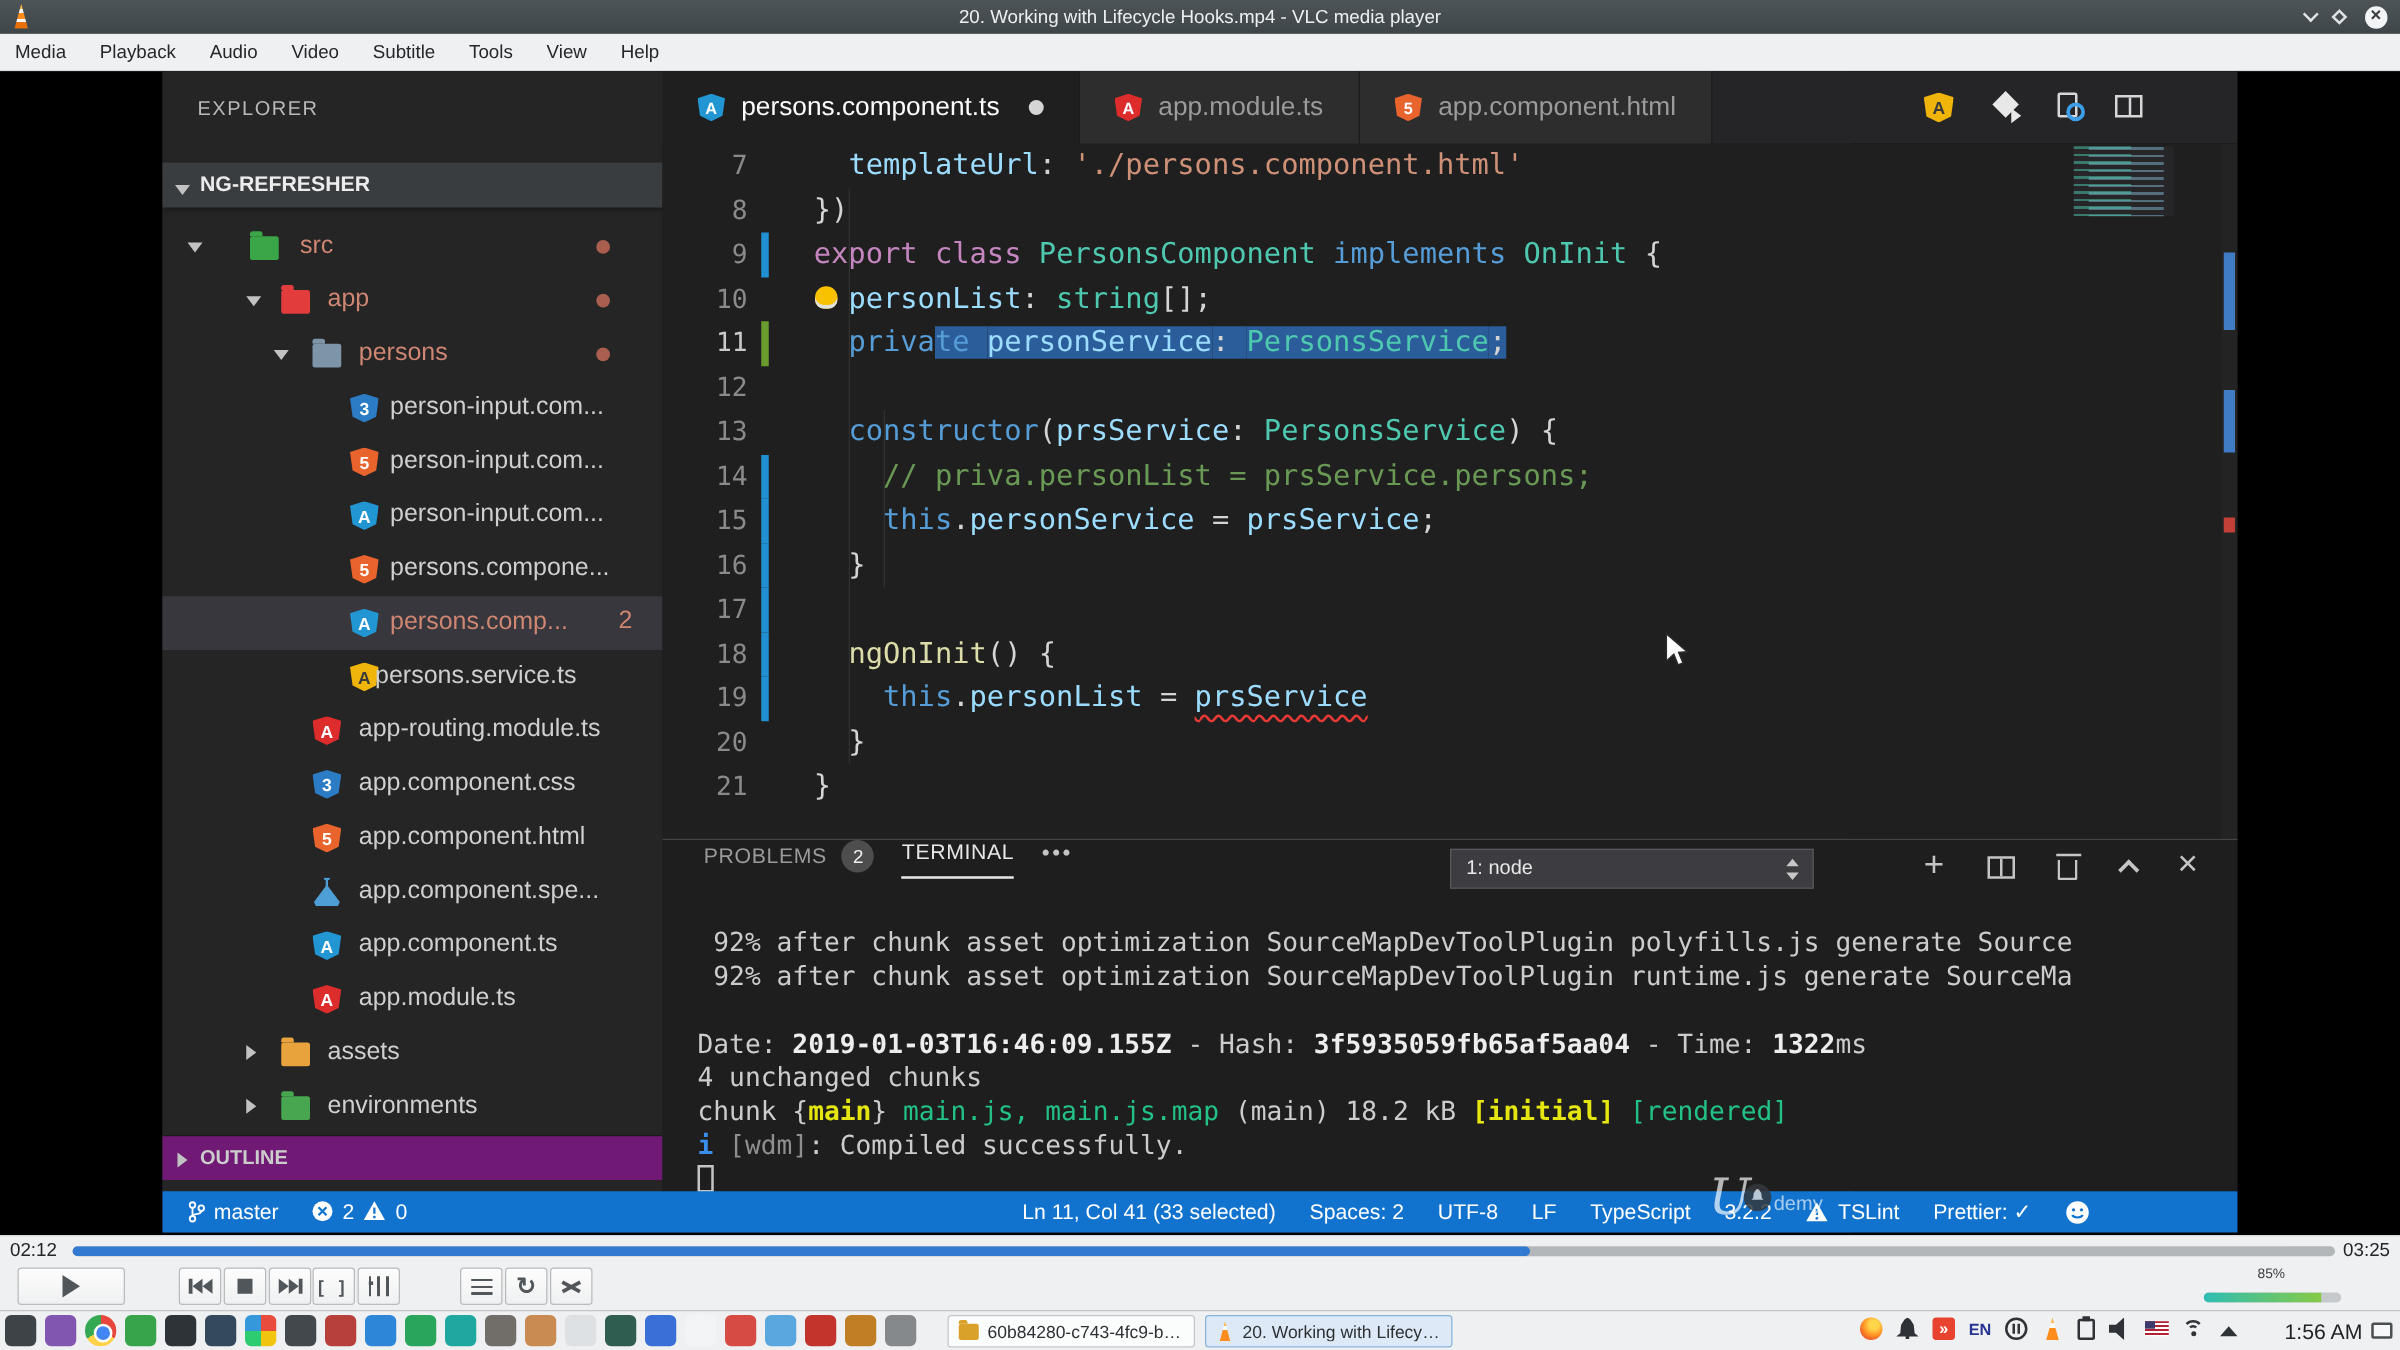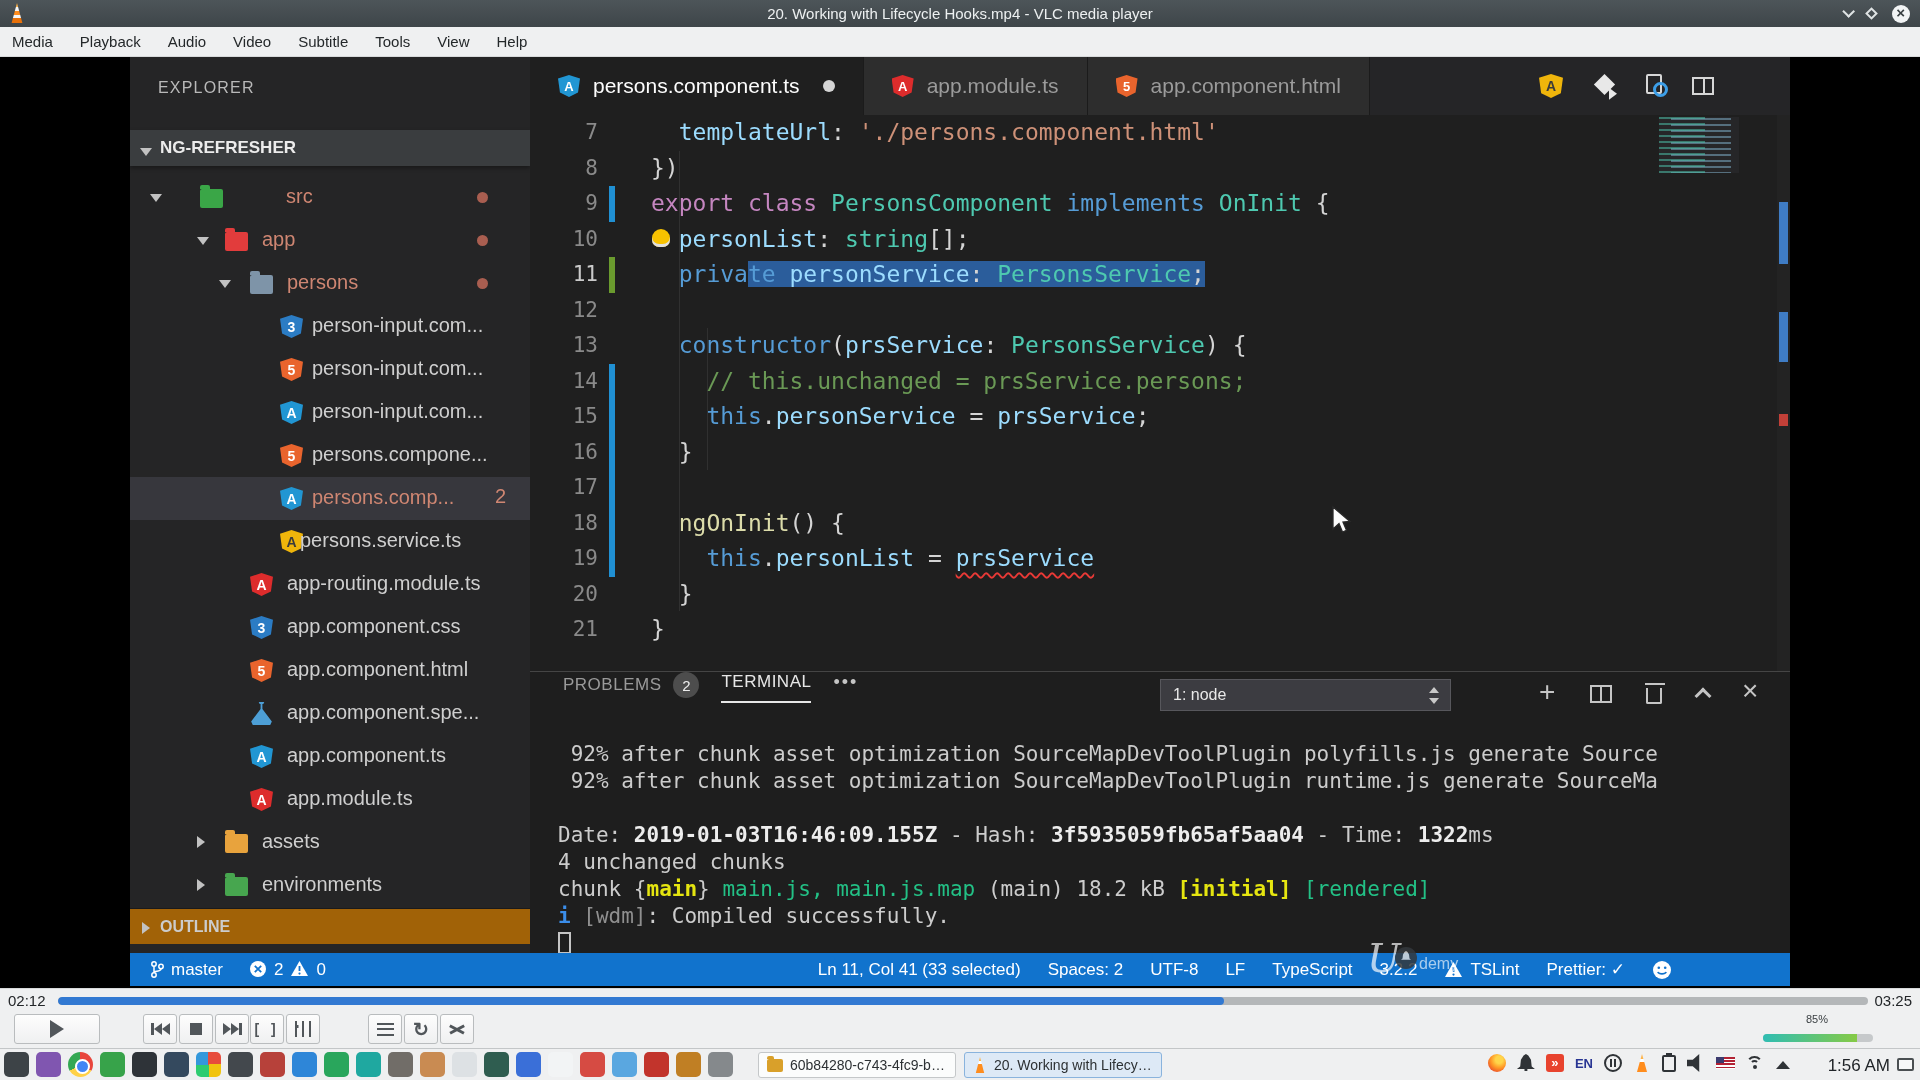--- a/index.html
+++ b/index.html
@@ -29,21 +29,21 @@
 .trow{position:absolute;left:0;width:400px;height:43px}
 .trow.selrow{background:#37373d}
 .t-arrow{position:absolute;width:0;height:0}
 .t-arrow.open{border-left:6px solid transparent;border-right:6px solid transparent;border-top:8px solid #c2c2c2;top:18px}
 .t-arrow.closed{border-top:6px solid transparent;border-bottom:6px solid transparent;border-left:8px solid #c2c2c2;top:15px}
 .t-icon{position:absolute;top:10px;width:23px;height:23px}
 .t-label{position:absolute;top:9px;font-size:20px;color:#cfcfcf;white-space:nowrap}
 .trow.mod .t-label{color:#cf8672}
 .t-dot{position:absolute;right:42px;top:16px;width:11px;height:11px;border-radius:50%;background:#a95e50}
 .t-badge{position:absolute;right:24px;top:8px;color:#cf8672;font-size:20px}
-.outline{position:absolute;left:0;top:851px;width:400px;height:36px;background:#a16207;border-top:1px solid #1a1a1b;color:#cccccc;font-weight:bold;font-size:16px;line-height:36px;padding-left:30px}
+.outline{position:absolute;left:0;top:851px;width:400px;height:36px;background:#701a75;border-top:1px solid #1a1a1b;color:#cccccc;font-weight:bold;font-size:16px;line-height:36px;padding-left:30px}
 .outline .t-arrow{left:12px;top:13px}
 
 .shield{clip-path:polygon(50% 0,100% 16%,91% 80%,50% 100%,9% 80%,0 16%);color:#fff;font-weight:bold;font-size:14px;display:flex;align-items:center;justify-content:center}
 .ic{width:23px;height:23px}
 .ic-ng-blue{background:#2196d3}.ic-ng-red{background:#dd2c2c}.ic-ng-yellow{background:#efb50b;color:#3b3b3b}
 .ic-html{background:#e9642d}.ic-css{background:#2b7cc4}
 .ic-flask{background:#4d9fd6;clip-path:polygon(38% 0,62% 0,58% 9%,54% 9%,54% 30%,95% 85%,88% 100%,12% 100%,5% 85%,46% 30%,46% 9%,42% 9%)}
 .fold{border-radius:2px;position:relative;margin-top:3px;height:19px !important}
 .fold::before{content:"";position:absolute;left:0;top:-4px;width:10px;height:4px;border-radius:2px 2px 0 0;background:inherit}
 .ic-folder-src{background:#3aa647}.ic-folder-app{background:#e23c3c}.ic-folder-plain{background:#7e94a8}
@@ -211,21 +211,21 @@
     <span class="menu-item">Help</span>
   </div>
 
 <div class="video">
   <div class="vscode">
 
     <div class="sidebar">
       <div class="exp-h">EXPLORER</div>
       <div class="proj"><i class="t-arrow open"></i><span>NG-REFRESHER</span></div>
       <div class="tree">
-          <div class="trow mod" style="top: 0px;"><i class="t-arrow open" style="left: 20px;"></i><span class="ic ic-folder-src fold t-icon" style="left: 70px;"></span><span class="t-label" style="left: 110px; margin-left: 46px;">src</span><i class="t-dot"></i></div>
+          <div class="trow mod" style="top: 0px;"><i class="t-arrow open" style="left: 20px;"></i><span class="ic ic-folder-src fold t-icon" style="left: 70px;"></span><span class="t-label" style="left: 110px;">src</span><i class="t-dot"></i></div>
           <div class="trow mod" style="top: 43px;"><i class="t-arrow open" style="left: 67px;"></i><span class="ic ic-folder-app fold t-icon" style="left: 95px;"></span><span class="t-label" style="left: 132px;">app</span><i class="t-dot"></i></div>
           <div class="trow mod" style="top: 86px;"><i class="t-arrow open" style="left: 89px;"></i><span class="ic ic-folder-plain fold t-icon" style="left: 120px;"></span><span class="t-label" style="left: 157px;">persons</span><i class="t-dot"></i></div>
           <div class="trow" style="top: 129px;">
             <span class="ic ic-css shield t-icon" style="left: 150px;">3</span>
             <span class="t-label" style="left: 182px;">person-input.com...</span>
           </div>
           <div class="trow" style="top: 172px;">
             <span class="ic ic-html shield t-icon" style="left: 150px;">5</span>
             <span class="t-label" style="left: 182px;">person-input.com...</span>
           </div>
@@ -304,21 +304,21 @@
 
       <div class="editor">
         <div id="codelines">
             <div class="cl"><span class="ln">7</span><span class="ct"><span class="tk pln">  </span><span class="tk var">templateUrl</span><span class="tk pln">: </span><span class="tk str">'./persons.component.html'</span></span></div>
             <div class="cl"><span class="ln">8</span><span class="ct"><span class="tk pln">})</span></span></div>
             <div class="cl"><span class="ln">9</span><i class="gbar mod"></i><span class="ct"><span class="tk kwp">export</span><span class="tk pln"> </span><span class="tk kwp">class</span><span class="tk pln"> </span><span class="tk typ">PersonsComponent</span><span class="tk pln"> </span><span class="tk kwb">implements</span><span class="tk pln"> </span><span class="tk typ">OnInit</span><span class="tk pln"> {</span></span></div>
             <div class="cl"><span class="ln">10</span><span class="ct"><span class="tk pln">  </span><span class="tk var">personList</span><span class="tk pln">: </span><span class="tk typ">string</span><span class="tk pln">[];</span></span><i class="bulb"></i></div>
             <div class="cl cur"><span class="ln">11</span><i class="gbar add"></i><span class="ct"><span class="tk pln">  </span><span class="tk kwb">priva</span><span class="tk kwb sel">te</span><span class="tk pln sel"> </span><span class="tk var sel">personService</span><span class="tk pln sel">: </span><span class="tk typ sel">PersonsService</span><span class="tk pln sel">;</span></span></div>
             <div class="cl"><span class="ln">12</span><span class="ct"></span></div>
             <div class="cl"><span class="ln">13</span><span class="ct"><span class="tk pln">  </span><span class="tk kwb">constructor</span><span class="tk pln">(</span><span class="tk var">prsService</span><span class="tk pln">: </span><span class="tk typ">PersonsService</span><span class="tk pln">) {</span></span></div>
-            <div class="cl"><span class="ln">14</span><i class="gbar mod"></i><span class="ct"><span class="tk cmt">    // this.unchanged = prsService.persons;</span></span></div>
+            <div class="cl"><span class="ln">14</span><i class="gbar mod"></i><span class="ct"><span class="tk cmt">    // priva.personList = prsService.persons;</span></span></div>
             <div class="cl"><span class="ln">15</span><i class="gbar mod"></i><span class="ct"><span class="tk pln">    </span><span class="tk kwb">this</span><span class="tk pln">.</span><span class="tk var">personService</span><span class="tk pln"> = </span><span class="tk var">prsService</span><span class="tk pln">;</span></span></div>
             <div class="cl"><span class="ln">16</span><i class="gbar mod"></i><span class="ct"><span class="tk pln">  }</span></span></div>
             <div class="cl"><span class="ln">17</span><i class="gbar mod"></i><span class="ct"></span></div>
             <div class="cl"><span class="ln">18</span><i class="gbar mod"></i><span class="ct"><span class="tk pln">  </span><span class="tk fn">ngOnInit</span><span class="tk pln">() {</span></span></div>
             <div class="cl"><span class="ln">19</span><i class="gbar mod"></i><span class="ct"><span class="tk pln">    </span><span class="tk kwb">this</span><span class="tk pln">.</span><span class="tk var">personList</span><span class="tk pln"> = </span><span class="tk var err">prsService</span></span></div>
             <div class="cl"><span class="ln">20</span><span class="ct"><span class="tk pln">  }</span></span></div>
             <div class="cl"><span class="ln">21</span><span class="ct"><span class="tk pln">}</span></span></div>
           </div>
         <i class="iguide" style="left:149px;top:36px;height:460px"></i>
         <i class="iguide" style="left:177px;top:213px;height:142px"></i>

